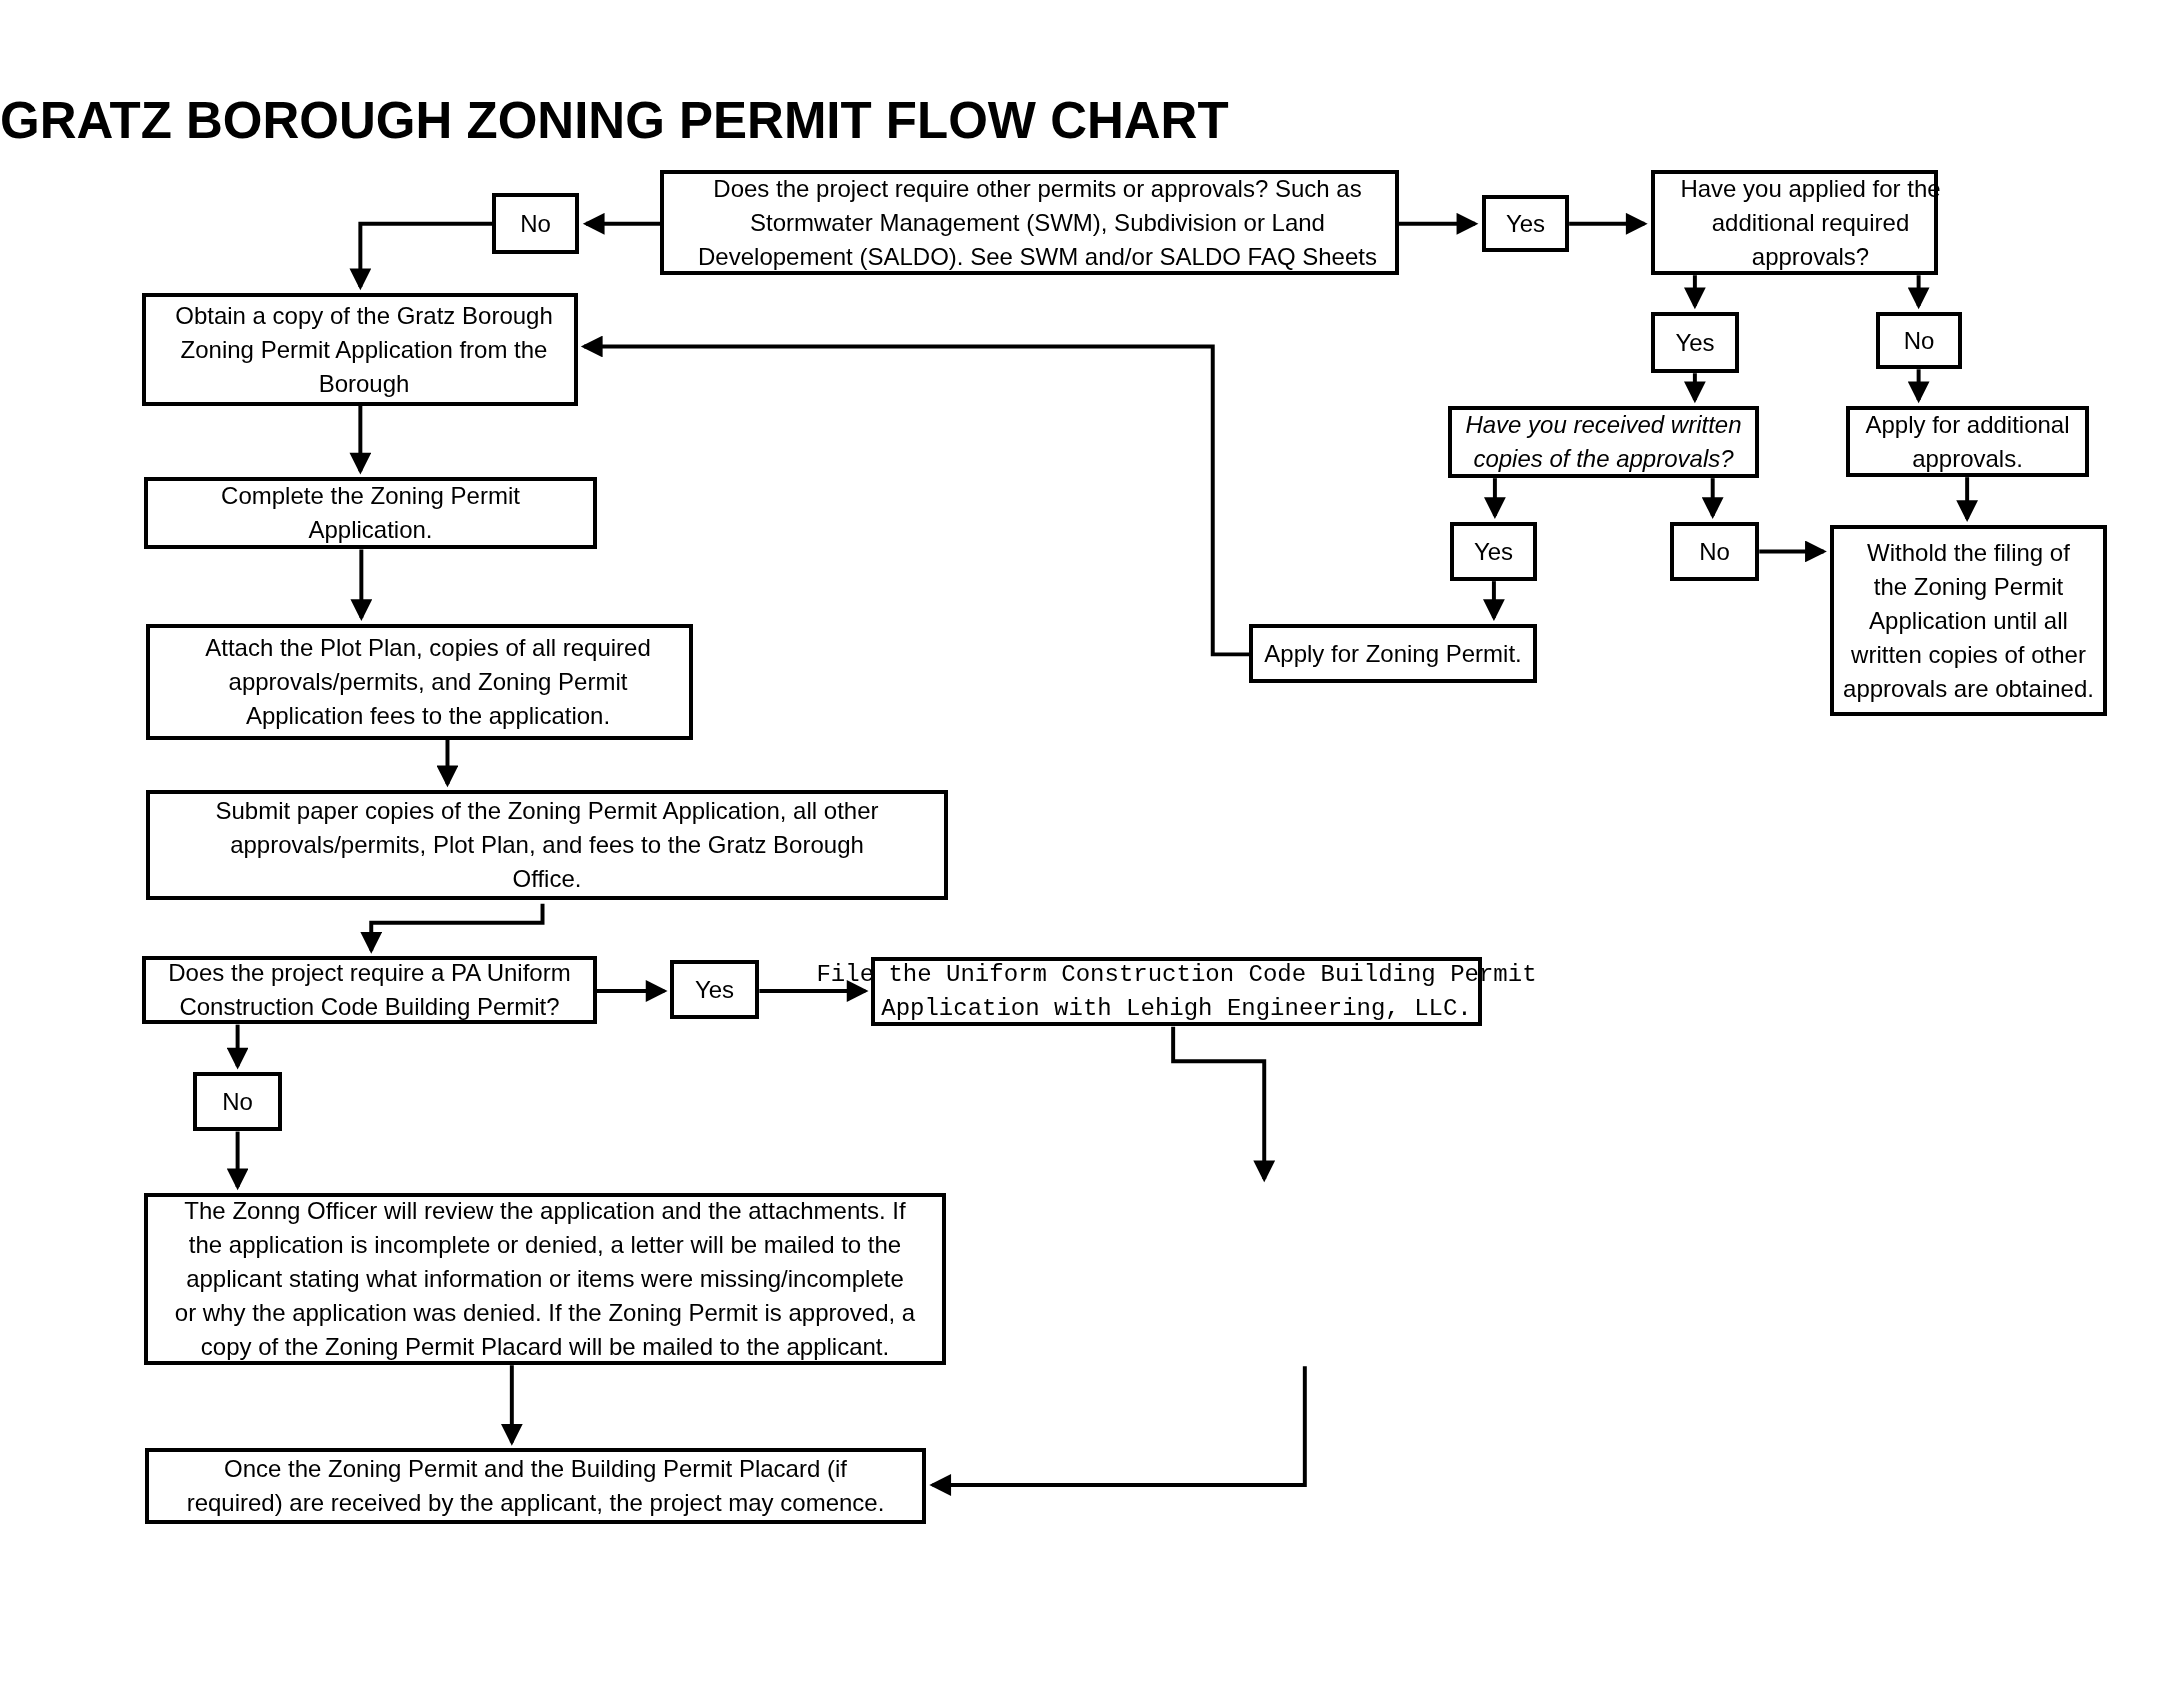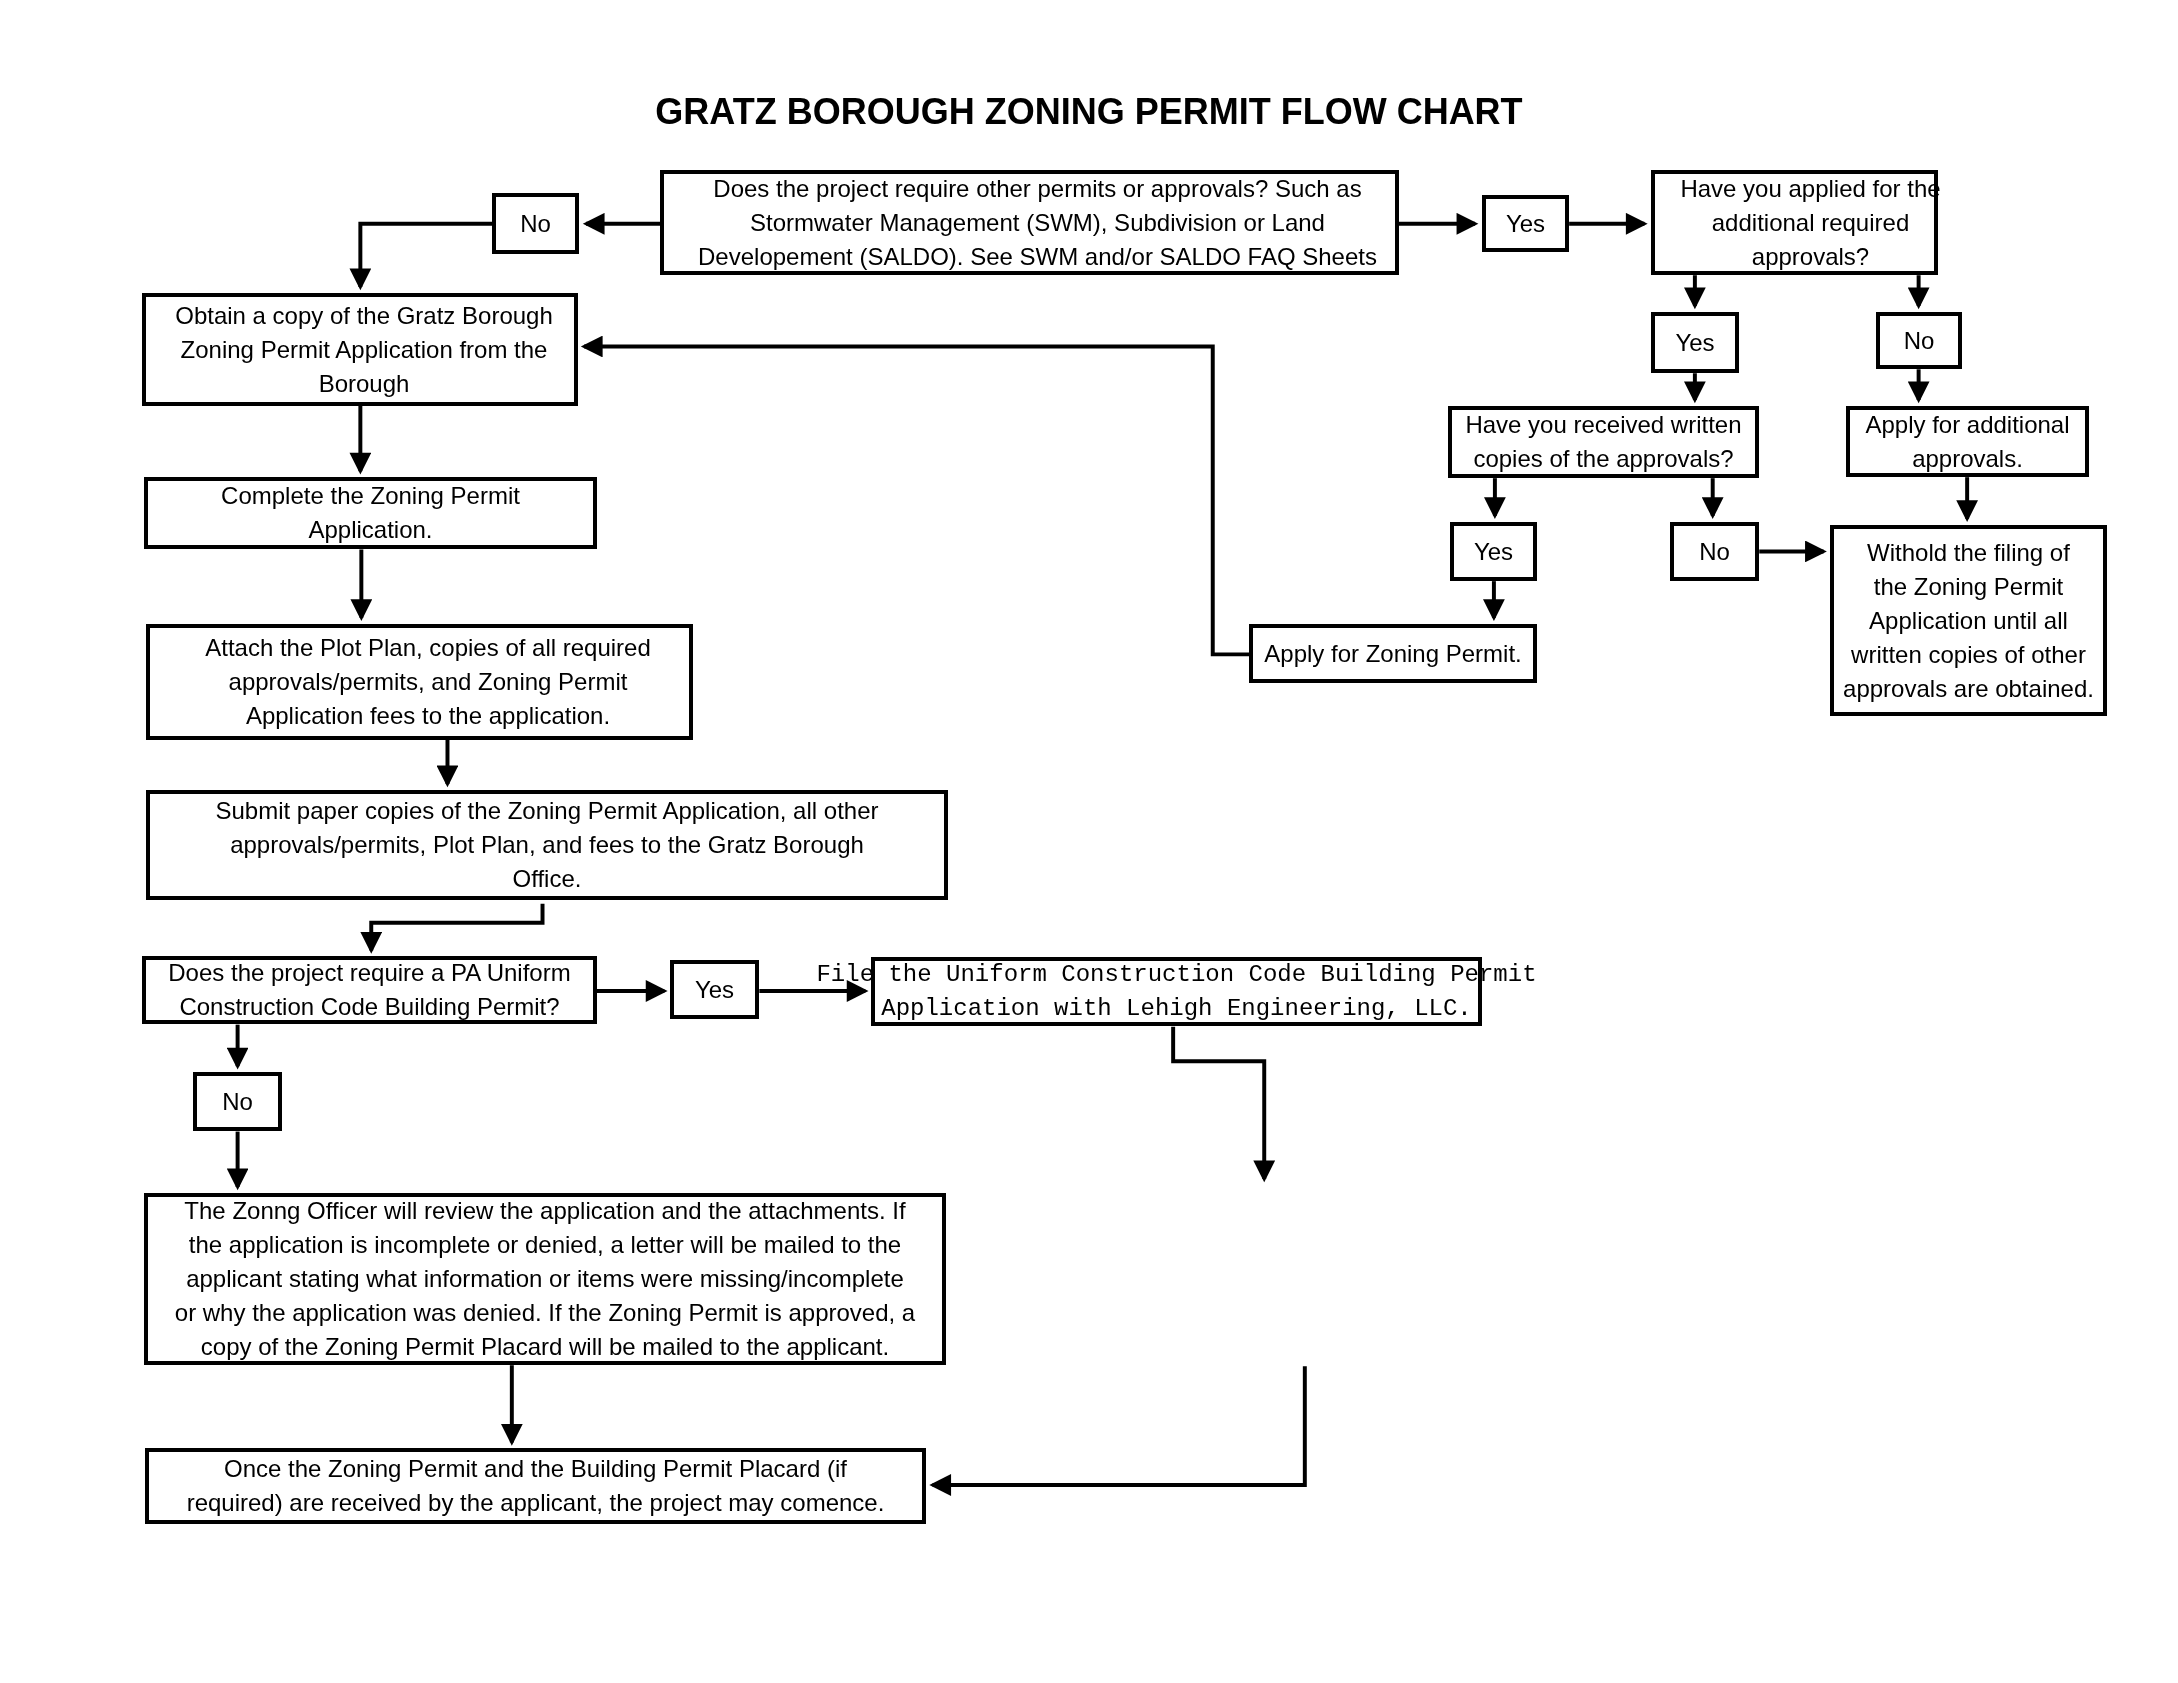--- a/index.html
+++ b/index.html
@@ -13,22 +13,21 @@
     height: 1683px;
     background: #ffffff;
     font-family: "Liberation Sans", sans-serif;
     color: #000000;
   }
   .page-title {
     position: absolute;
     left: 0;
     top: 91px;
     width: 2178px;
-    text-align: center;
-    font-size: 36px;
+    font-size: 51px;
     font-weight: bold;
     letter-spacing: 0px;
     white-space: pre;
   }
   .node {
     position: absolute;
     box-sizing: border-box;
     background: #ffffff;
     border: 4px solid #000000;
     display: flex;
@@ -95,21 +94,21 @@
   <div class="node" style="left:660px;  top:170px;  width:739px; height:105px;padding-left:16px;">Does the project require other permits or approvals? Such as
 Stormwater Management (SWM), Subdivision or Land
 Developement (SALDO). See SWM and/or SALDO FAQ Sheets</div>
   <div class="node" style="left:492px;  top:193px;  width:87px;  height:61px;">No</div>
   <div class="node" style="left:1482px; top:195px;  width:87px;  height:57px;">Yes</div>
   <div class="node" style="left:1651px; top:170px;  width:287px; height:105px;padding-left:32px;">Have you applied for the
 additional required
 approvals?</div>
   <div class="node" style="left:1651px; top:312px;  width:88px;  height:61px;">Yes</div>
   <div class="node" style="left:1876px; top:312px;  width:86px;  height:57px;">No</div>
-  <div class="node" style="left:1448px; top:406px;  width:311px; height:72px;">Have you received written
+  <div class="node" style="left:1448px; top:406px;  width:311px; height:72px;font-style:italic;">Have you received written
 copies of the approvals?</div>
   <div class="node" style="left:1846px; top:406px;  width:243px; height:71px;">Apply for additional
 approvals.</div>
   <div class="node" style="left:1450px; top:522px;  width:87px;  height:59px;">Yes</div>
   <div class="node" style="left:1670px; top:522px;  width:89px;  height:59px;">No</div>
   <div class="node" style="left:1249px; top:624px;  width:288px; height:59px;">Apply for Zoning Permit.</div>
   <div class="node" style="left:1830px; top:525px;  width:277px; height:191px;">Withold the filing of
 the Zoning Permit
 Application until all
 written copies of other

